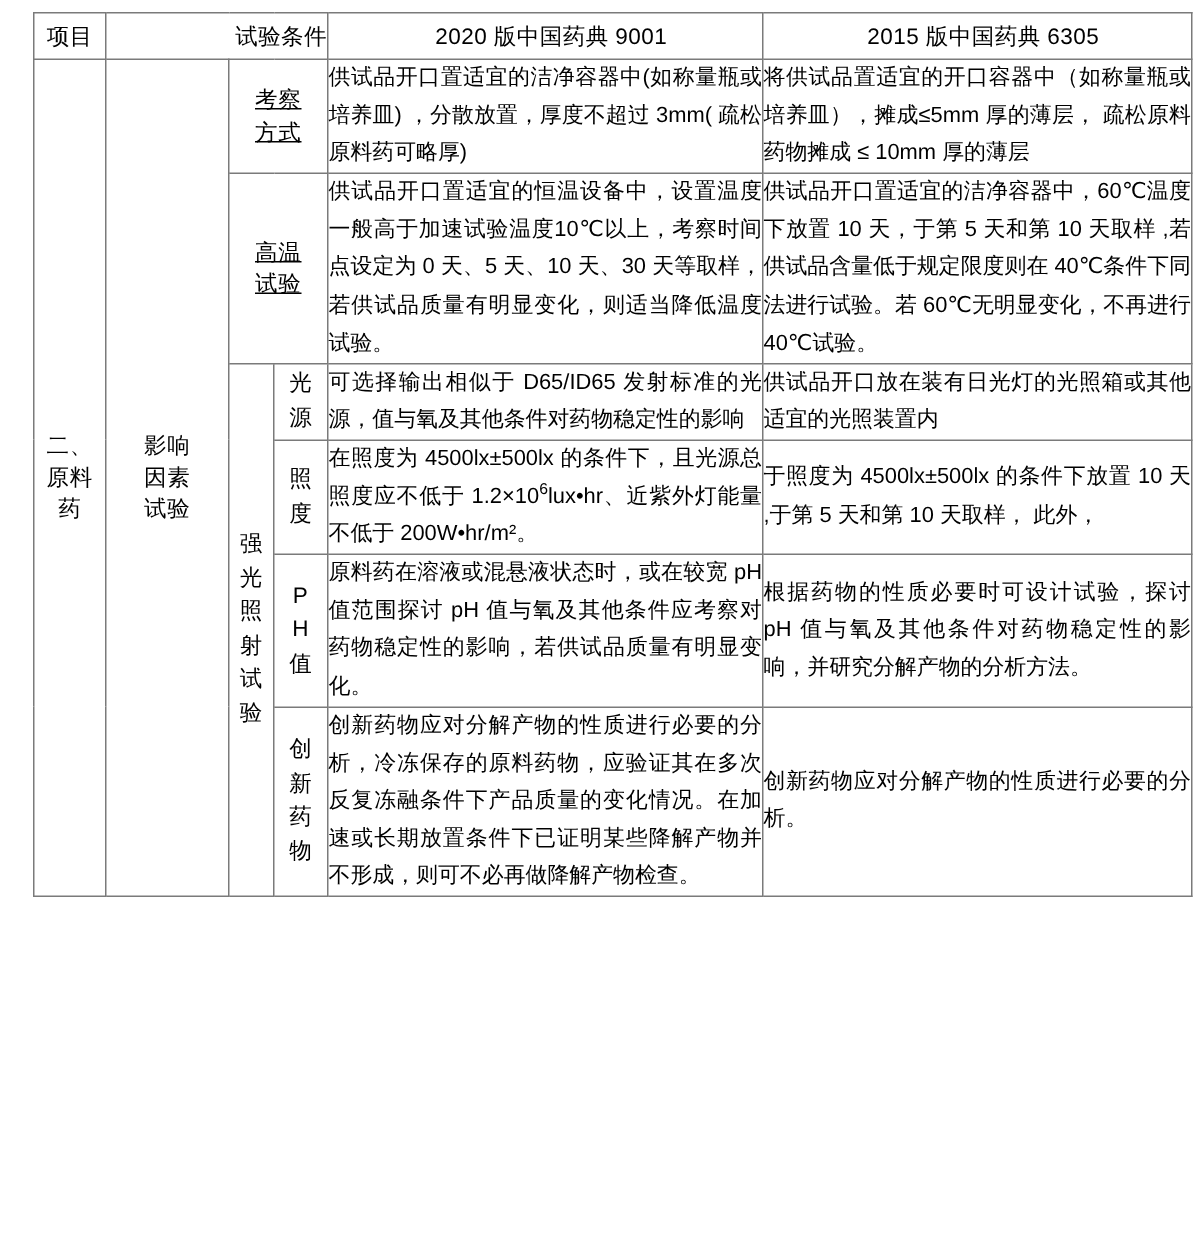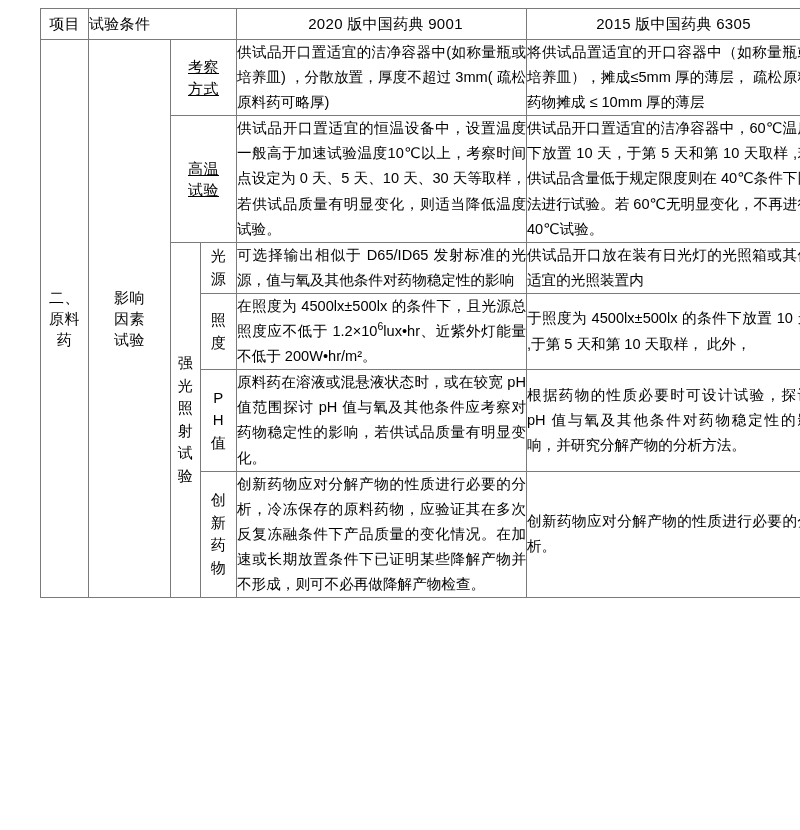--- a/index.html
+++ b/index.html
@@ -13,21 +13,21 @@
     height: 830px;
     overflow: hidden;
     font-family: "Liberation Sans", "DejaVu Sans", sans-serif;
     color: #000000;
   }
   #sheet {
     width: 800px;
     height: 716px;
     position: relative;
     box-sizing: border-box;
-    padding: 8px 6px 0 40px;
+    padding: 8px 6px 0 22px;
   }
   table.cmp {
     border-collapse: collapse;
     table-layout: fixed;
     width: 772px;
     background: #fff;
   }
   table.cmp td, table.cmp th {
     border: 1px solid #7a7a7a;
     vertical-align: middle;
@@ -37,21 +37,21 @@
   }
 
   
   .hdr td {
     height: 30px;
     font-size: 15px;
     font-weight: bold;
     letter-spacing: .3px;
   }
   .hdr .h-item { text-align: center; }
-  .hdr .h-cond { text-align: left; }
+  .hdr .h-cond { text-align: right; }
   .hdr .h-ver  { text-align: center; padding-left: 8px; }
 
   
   .vlabel {
     text-align: center;
     font-size: 15px;
     line-height: 1.35;
     letter-spacing: .5px;
   }
   .vstack {

